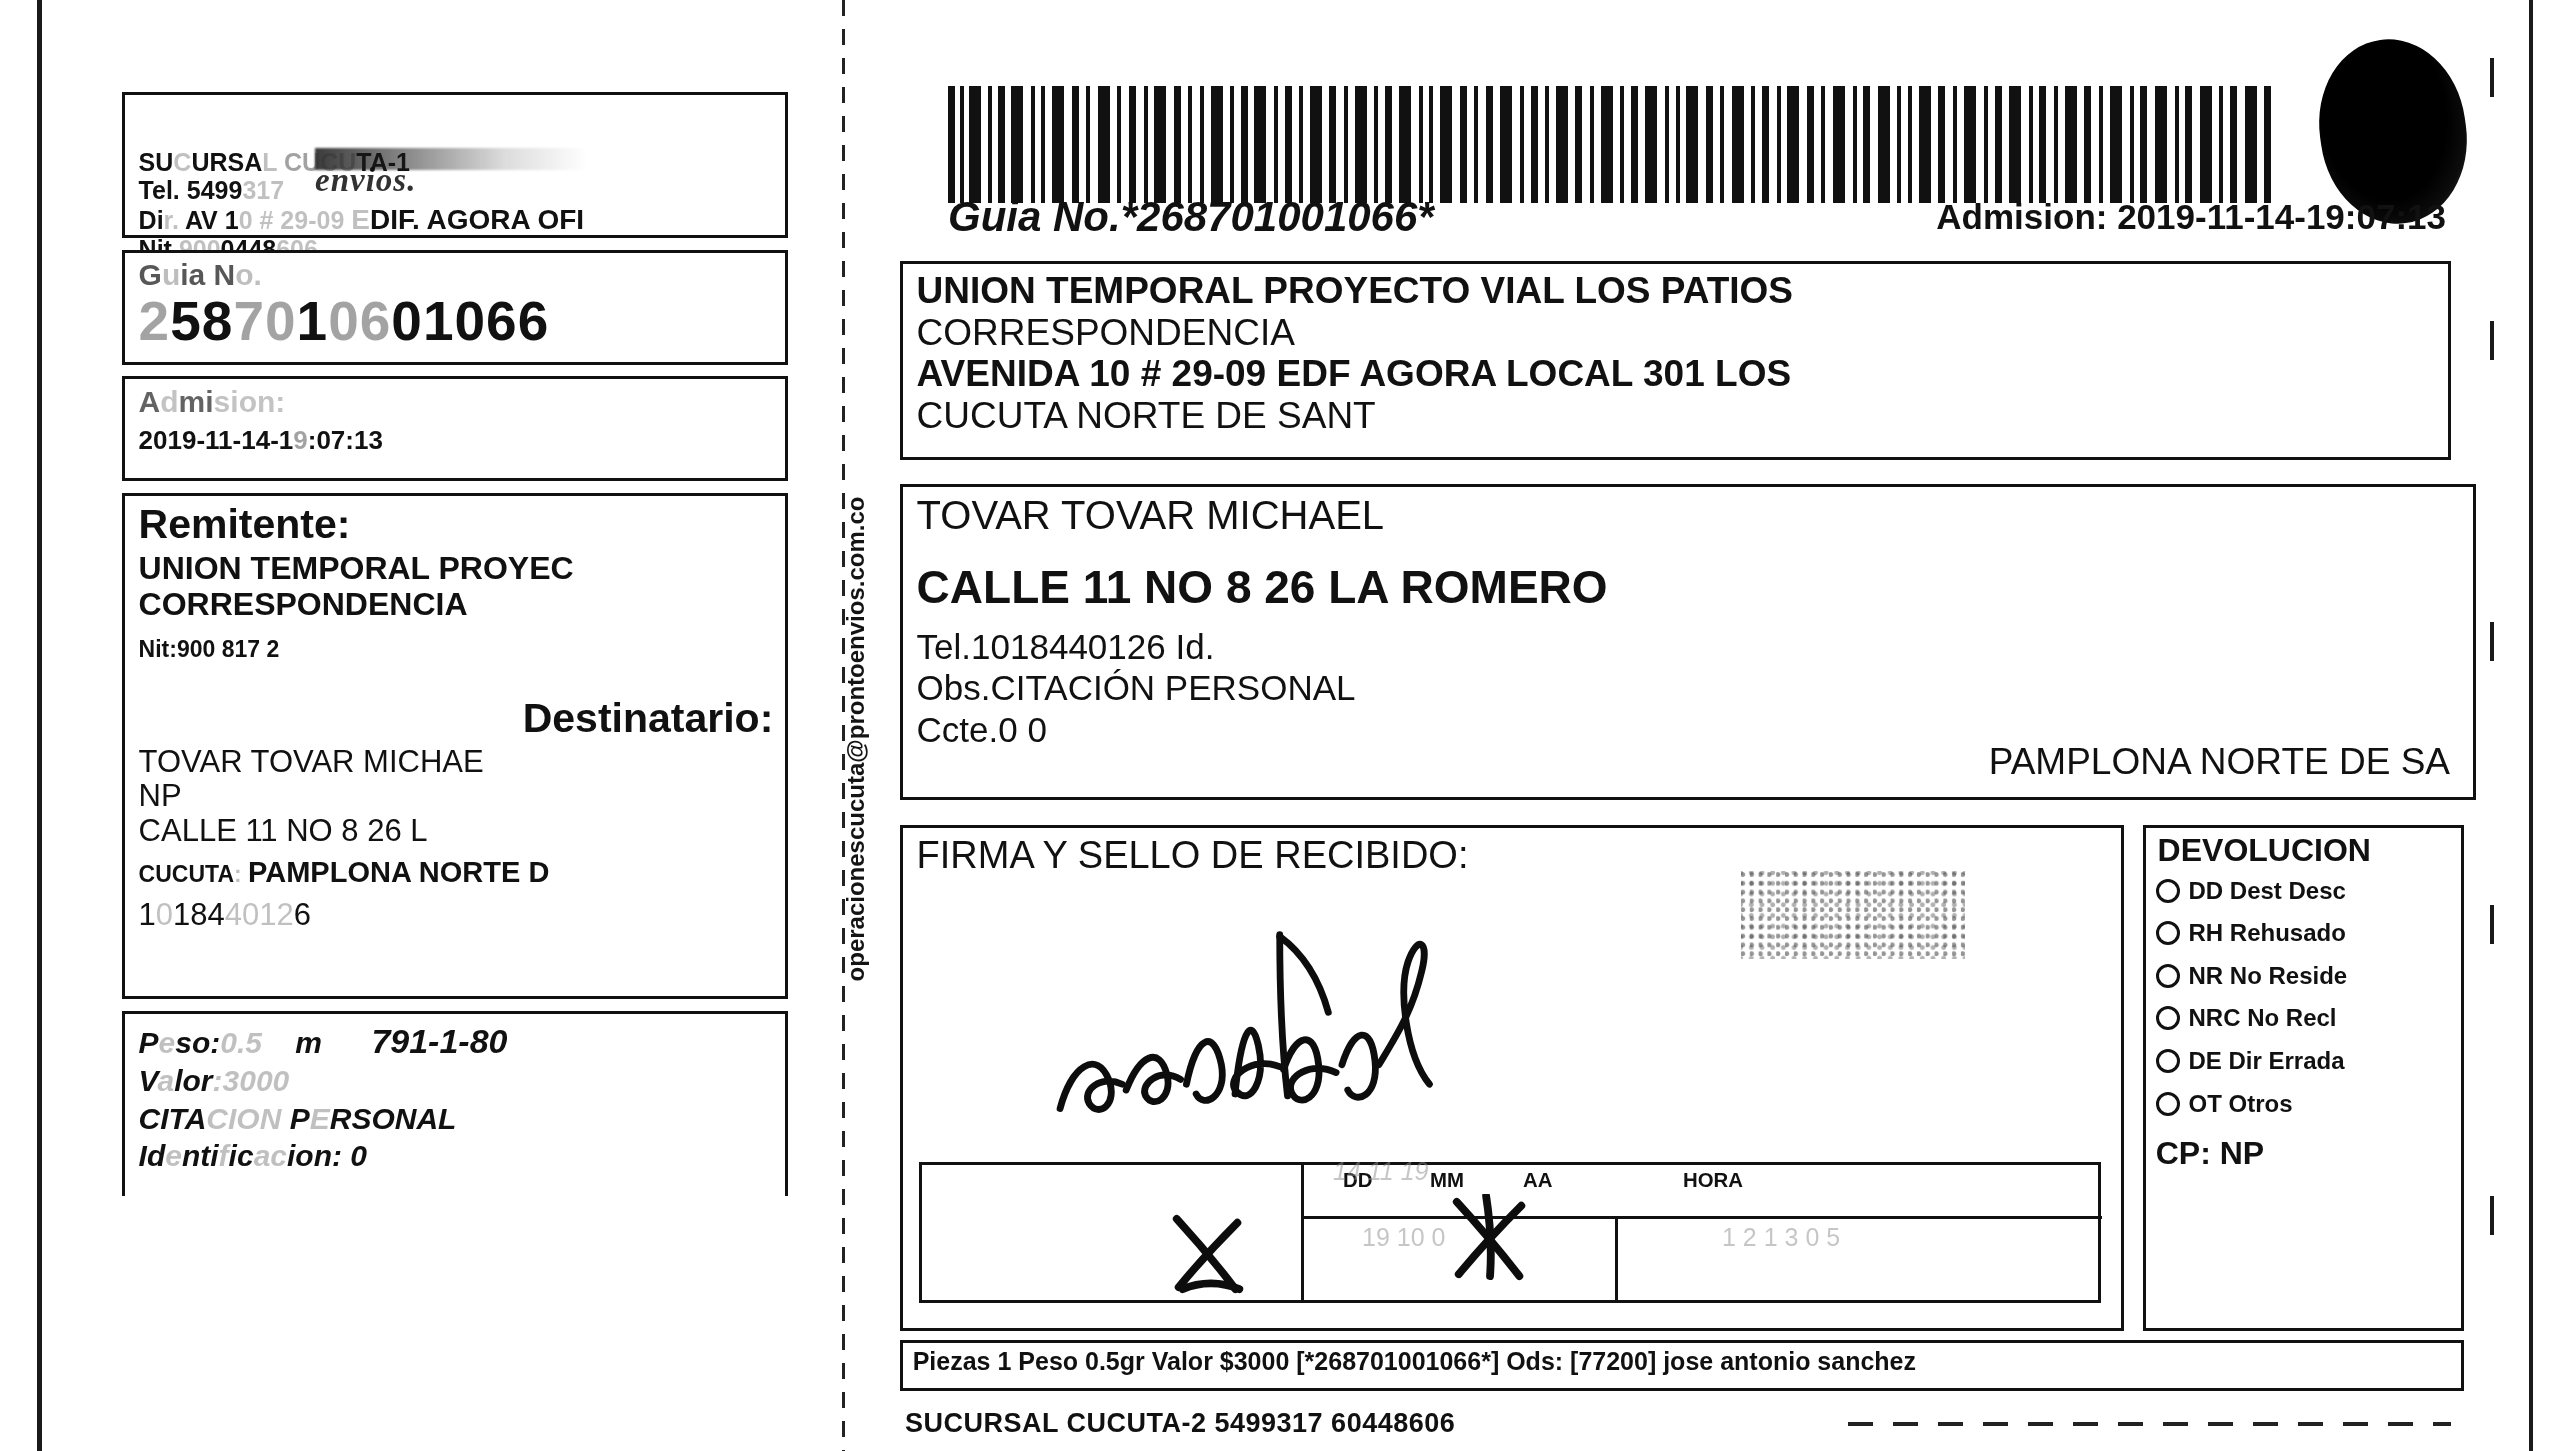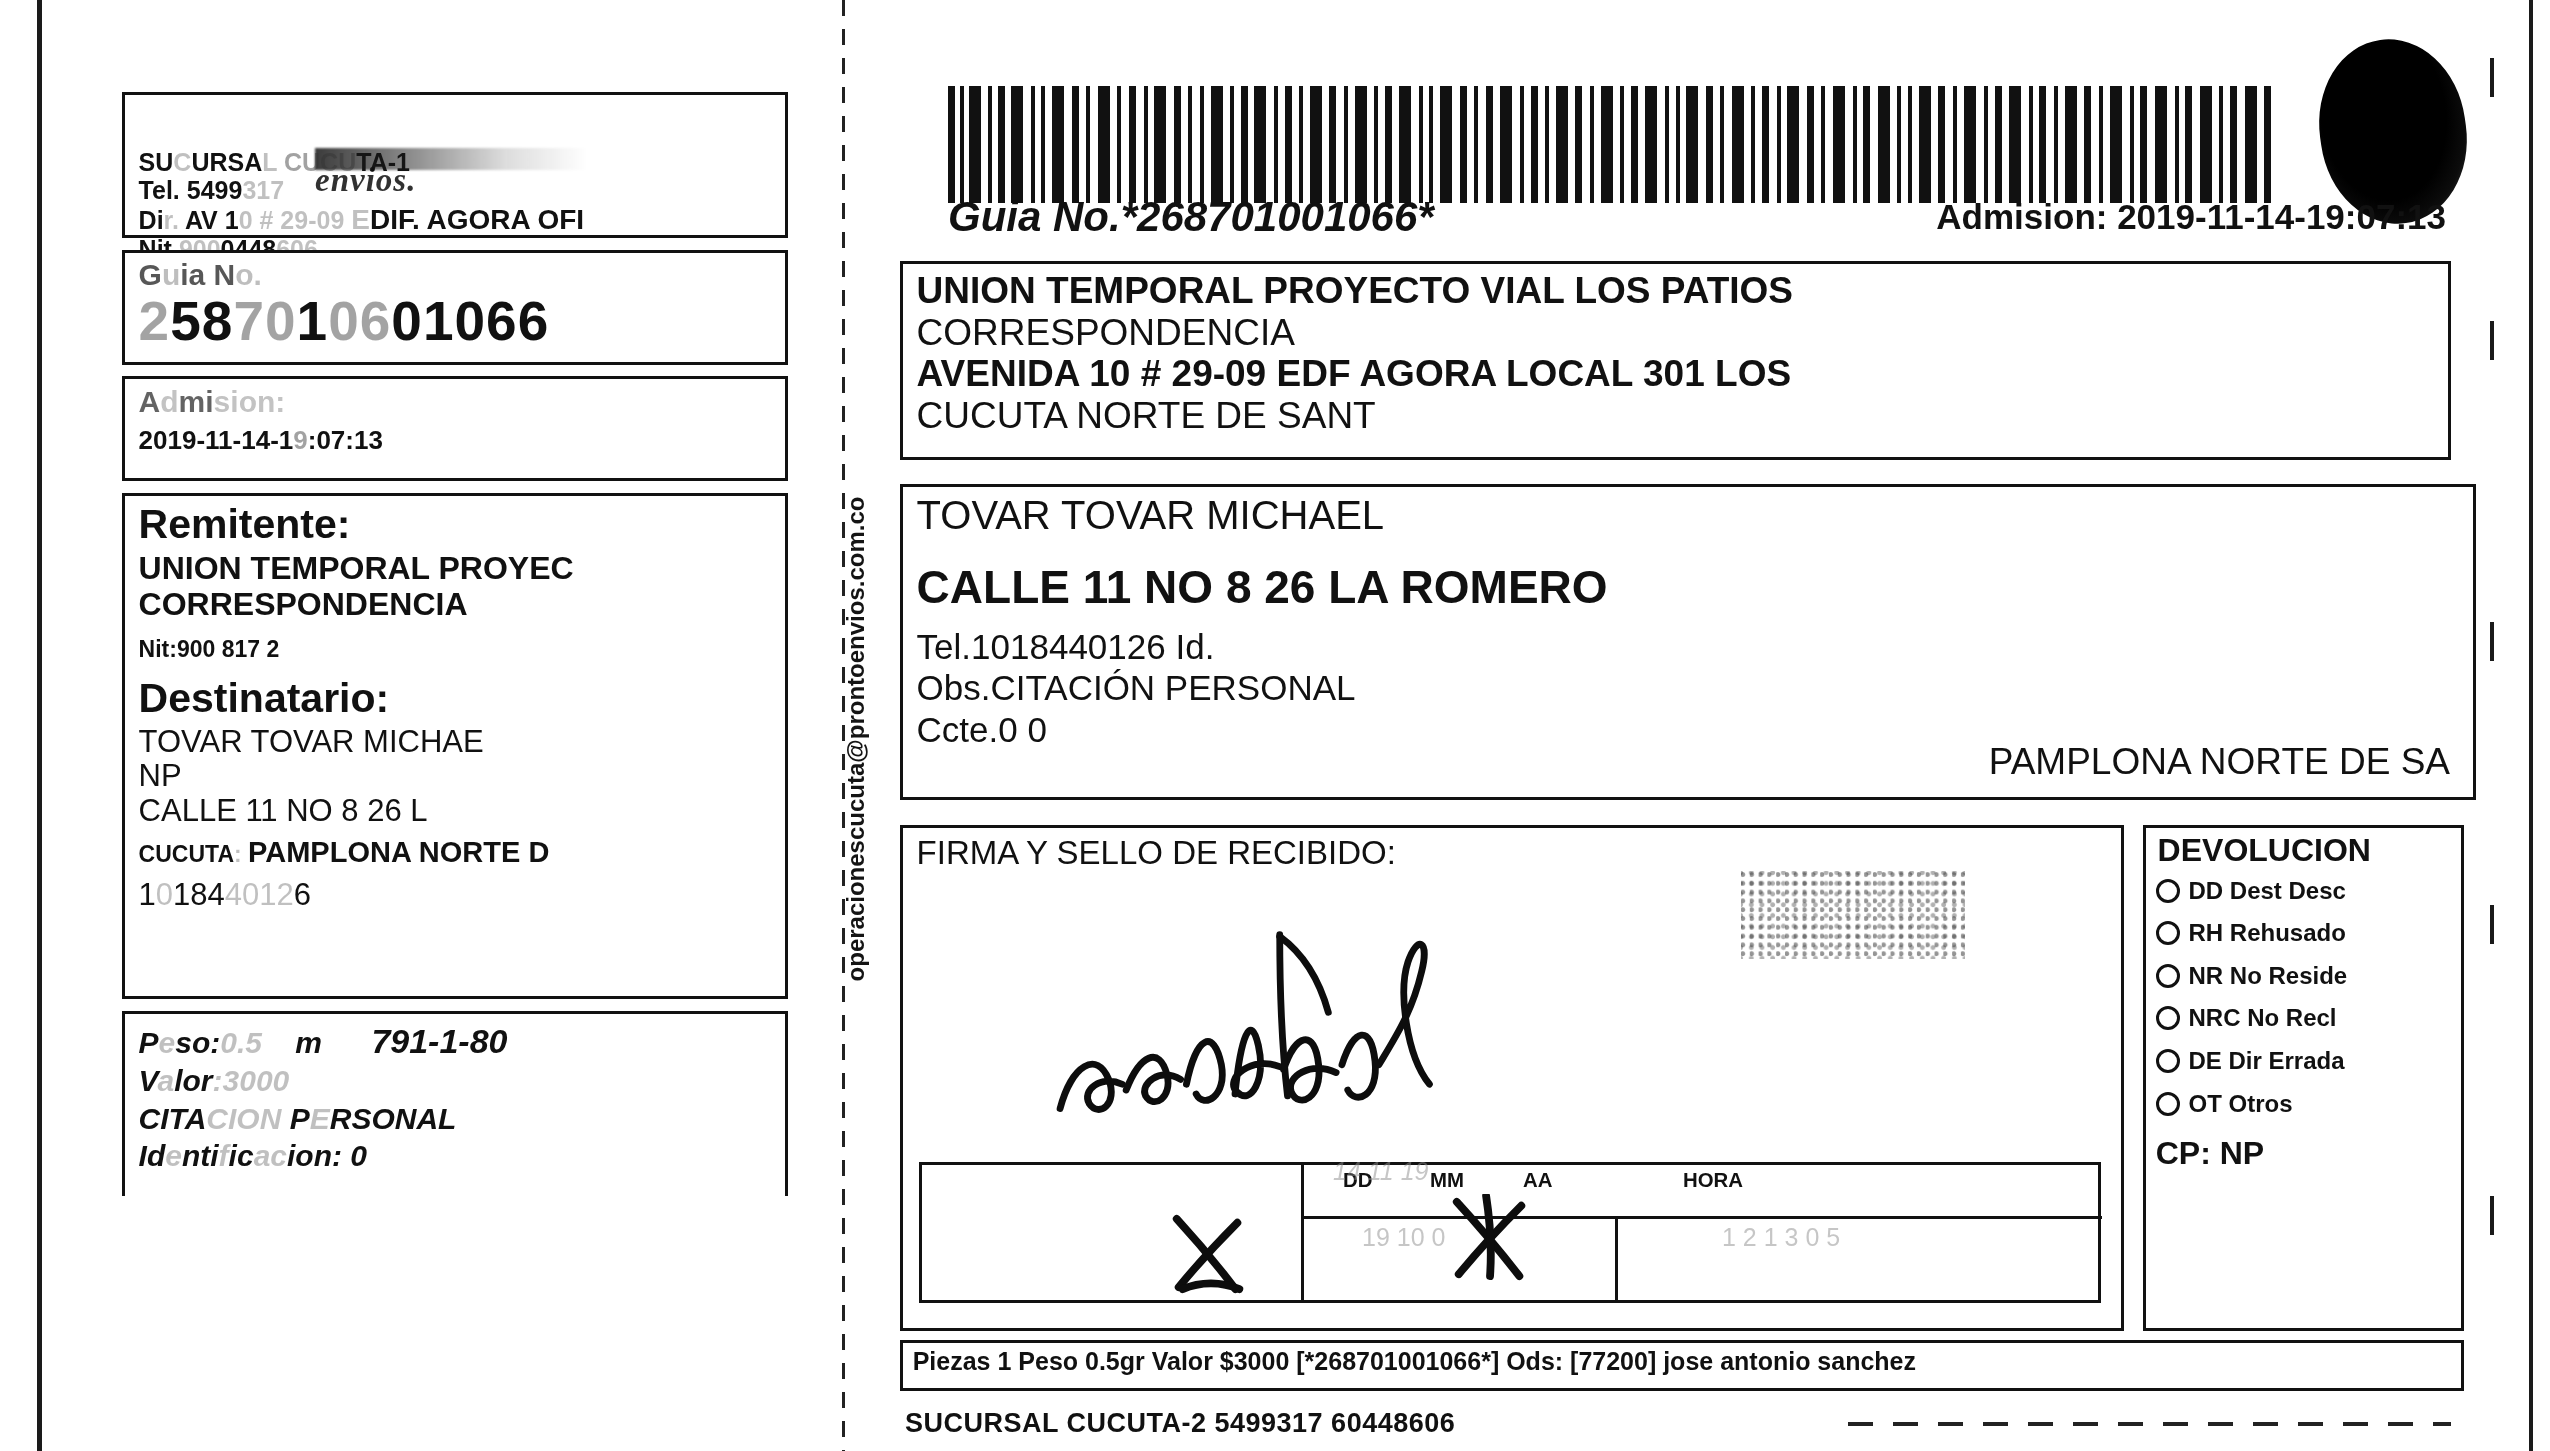--- a/index.html
+++ b/index.html
@@ -74,21 +74,21 @@
   .dest-box{left:900px;top:484px;width:1576px;height:316px;padding:5.8px 13.6px;}
   .dname{font-size:40px;line-height:1.1;}
   .daddr{font-size:46px;font-weight:bold;line-height:1.1;margin-top:25px;}
   .dline{font-size:35px;line-height:1.18;}
   .dcity{position:absolute;right:23px;bottom:13.6px;font-size:37px;}
 
   .ghost{position:absolute;left:1342px;top:545px;font-size:76px;font-weight:bold;letter-spacing:9.7px;
      color:#9a9a9a;opacity:.28;font-family:"Liberation Sans",sans-serif;}
 
   .firma-box{left:900px;top:825px;width:1224px;height:506px;padding:5.8px 13.6px;}
-  .firma-lbl{font-size:33px;}
+  .firma-lbl{font-size:38px;}
   .sign{position:absolute;left:1050px;top:919px;width:545px;height:243px;}
   .sign svg{width:100%;height:100%;}
   .stamp-dots{position:absolute;left:1741px;top:871px;width:224px;height:88px;
      background:radial-gradient(circle at 20% 40%,rgba(40,40,40,.55) 0 1.9px,transparent 2.9px) 0 0/8.8px 8.8px,
                 radial-gradient(circle at 60% 70%,rgba(40,40,40,.4) 0 1.9px,transparent 2.9px) 3.9px 4.9px/10.7px 10.7px;
      opacity:.9;}
 
   .nombre-box{position:absolute;left:919px;top:1162px;width:1182px;height:141px;border:3.9px solid #111;box-sizing:border-box;}
   .nombre-lbl{position:absolute;left:9.7px;top:5.8px;font-size:30px;line-height:1.2;}
   .ddmmaa{position:absolute;left:379px;top:0;width:798px;height:137px;border-left:3.9px solid #111;}
@@ -165,21 +165,21 @@
         <span>2019-11-14-1</span><span class="faded">9</span><span>:07:</span><span>13</span>
       </div>
     </div>
 
     <div class="lbox rem-box">
       <div class="h-big">Remitente:</div>
       <div class="t-med" style="margin-top:3.9px;">UNION TEMPORAL PROYEC</div>
       <div class="t-med">CORRESPONDENCIA</div>
       <div class="t-sm" style="margin-top:13.6px;">Nit:900 817 2</div>
 
-      <div class="h-big" style="margin-top:13px;">Destinatario:</div>
+      <div class="h-big" style="margin-top:33px;text-align:right;">Destinatario:</div>
       <div class="t-reg" style="margin-top:3.9px;">TOVAR TOVAR MICHAE</div>
       <div class="t-reg">NP</div>
       <div class="t-reg">CALLE 11 NO 8 26 L</div>
       <div class="t-sm" style="margin-top:7.8px;">
         CUCUTA<span class="faded2">:</span> <span style="font-size:29px;">PAMPLONA NORTE D</span>
       </div>
       <div class="t-reg" style="margin-top:7.8px;">1<span class="faded2">0</span>184<span class="faded2">4012</span>6</div>
     </div>
 
     <div class="lbox peso-box">

